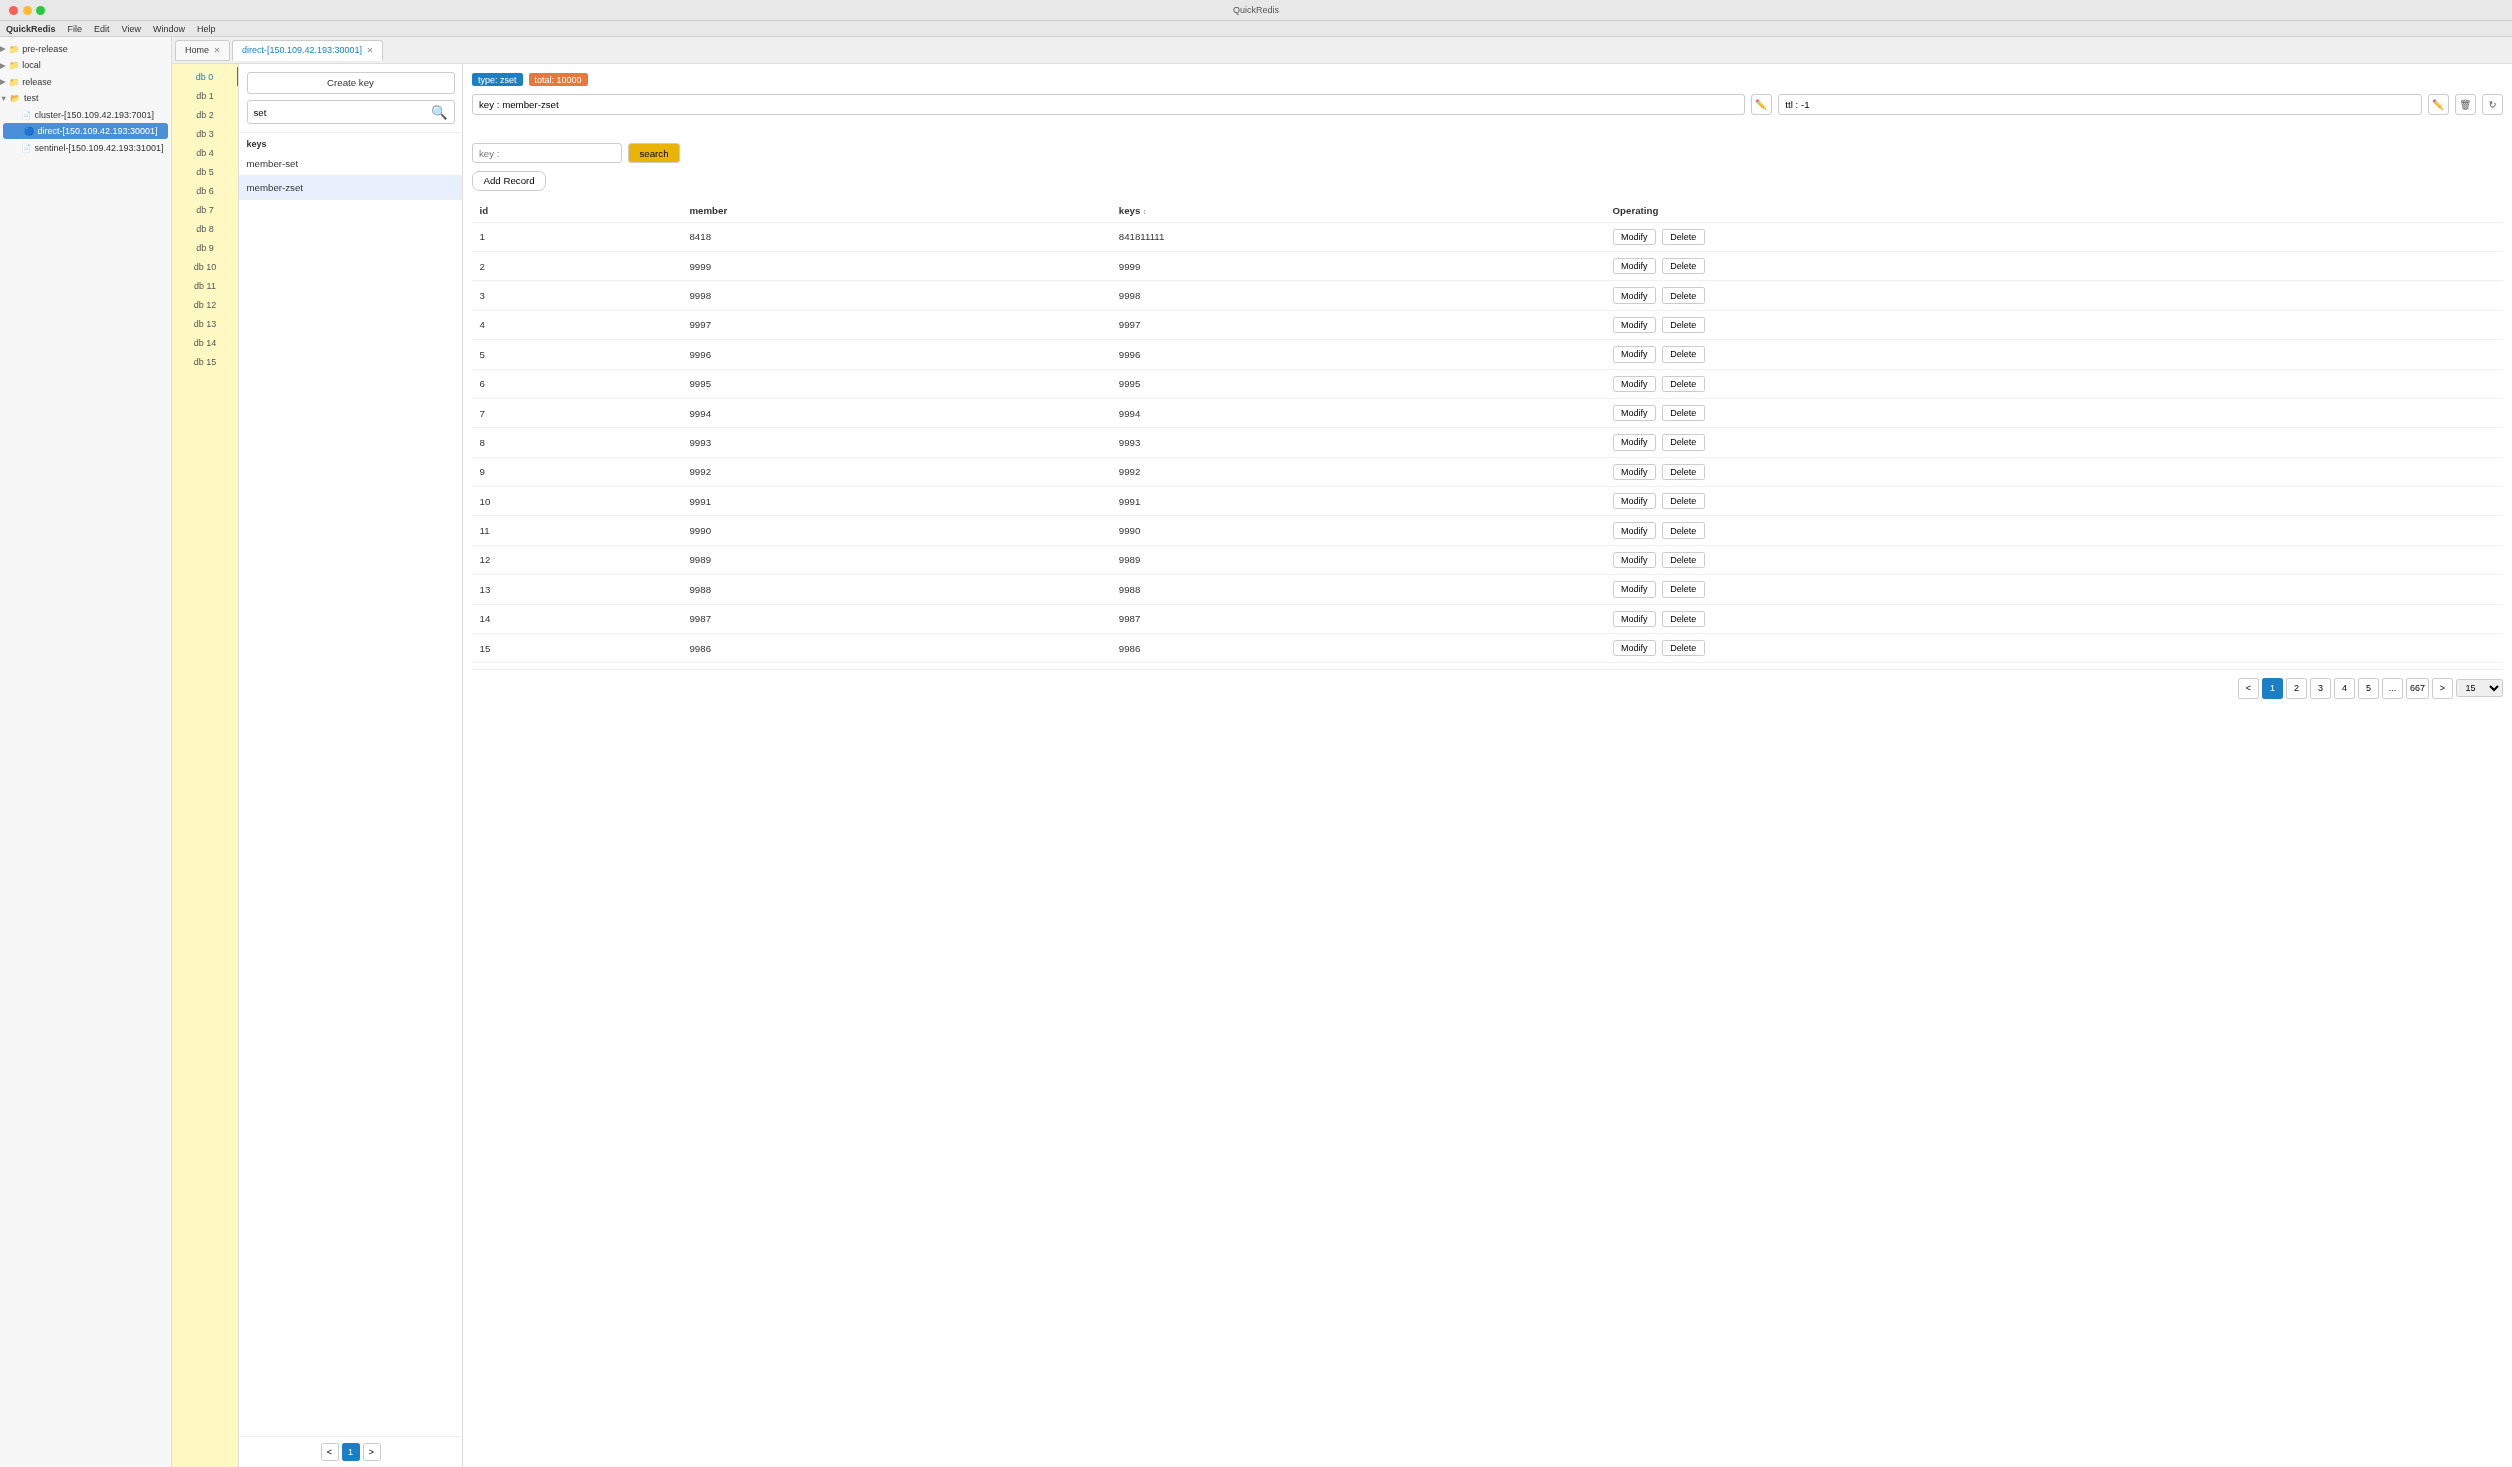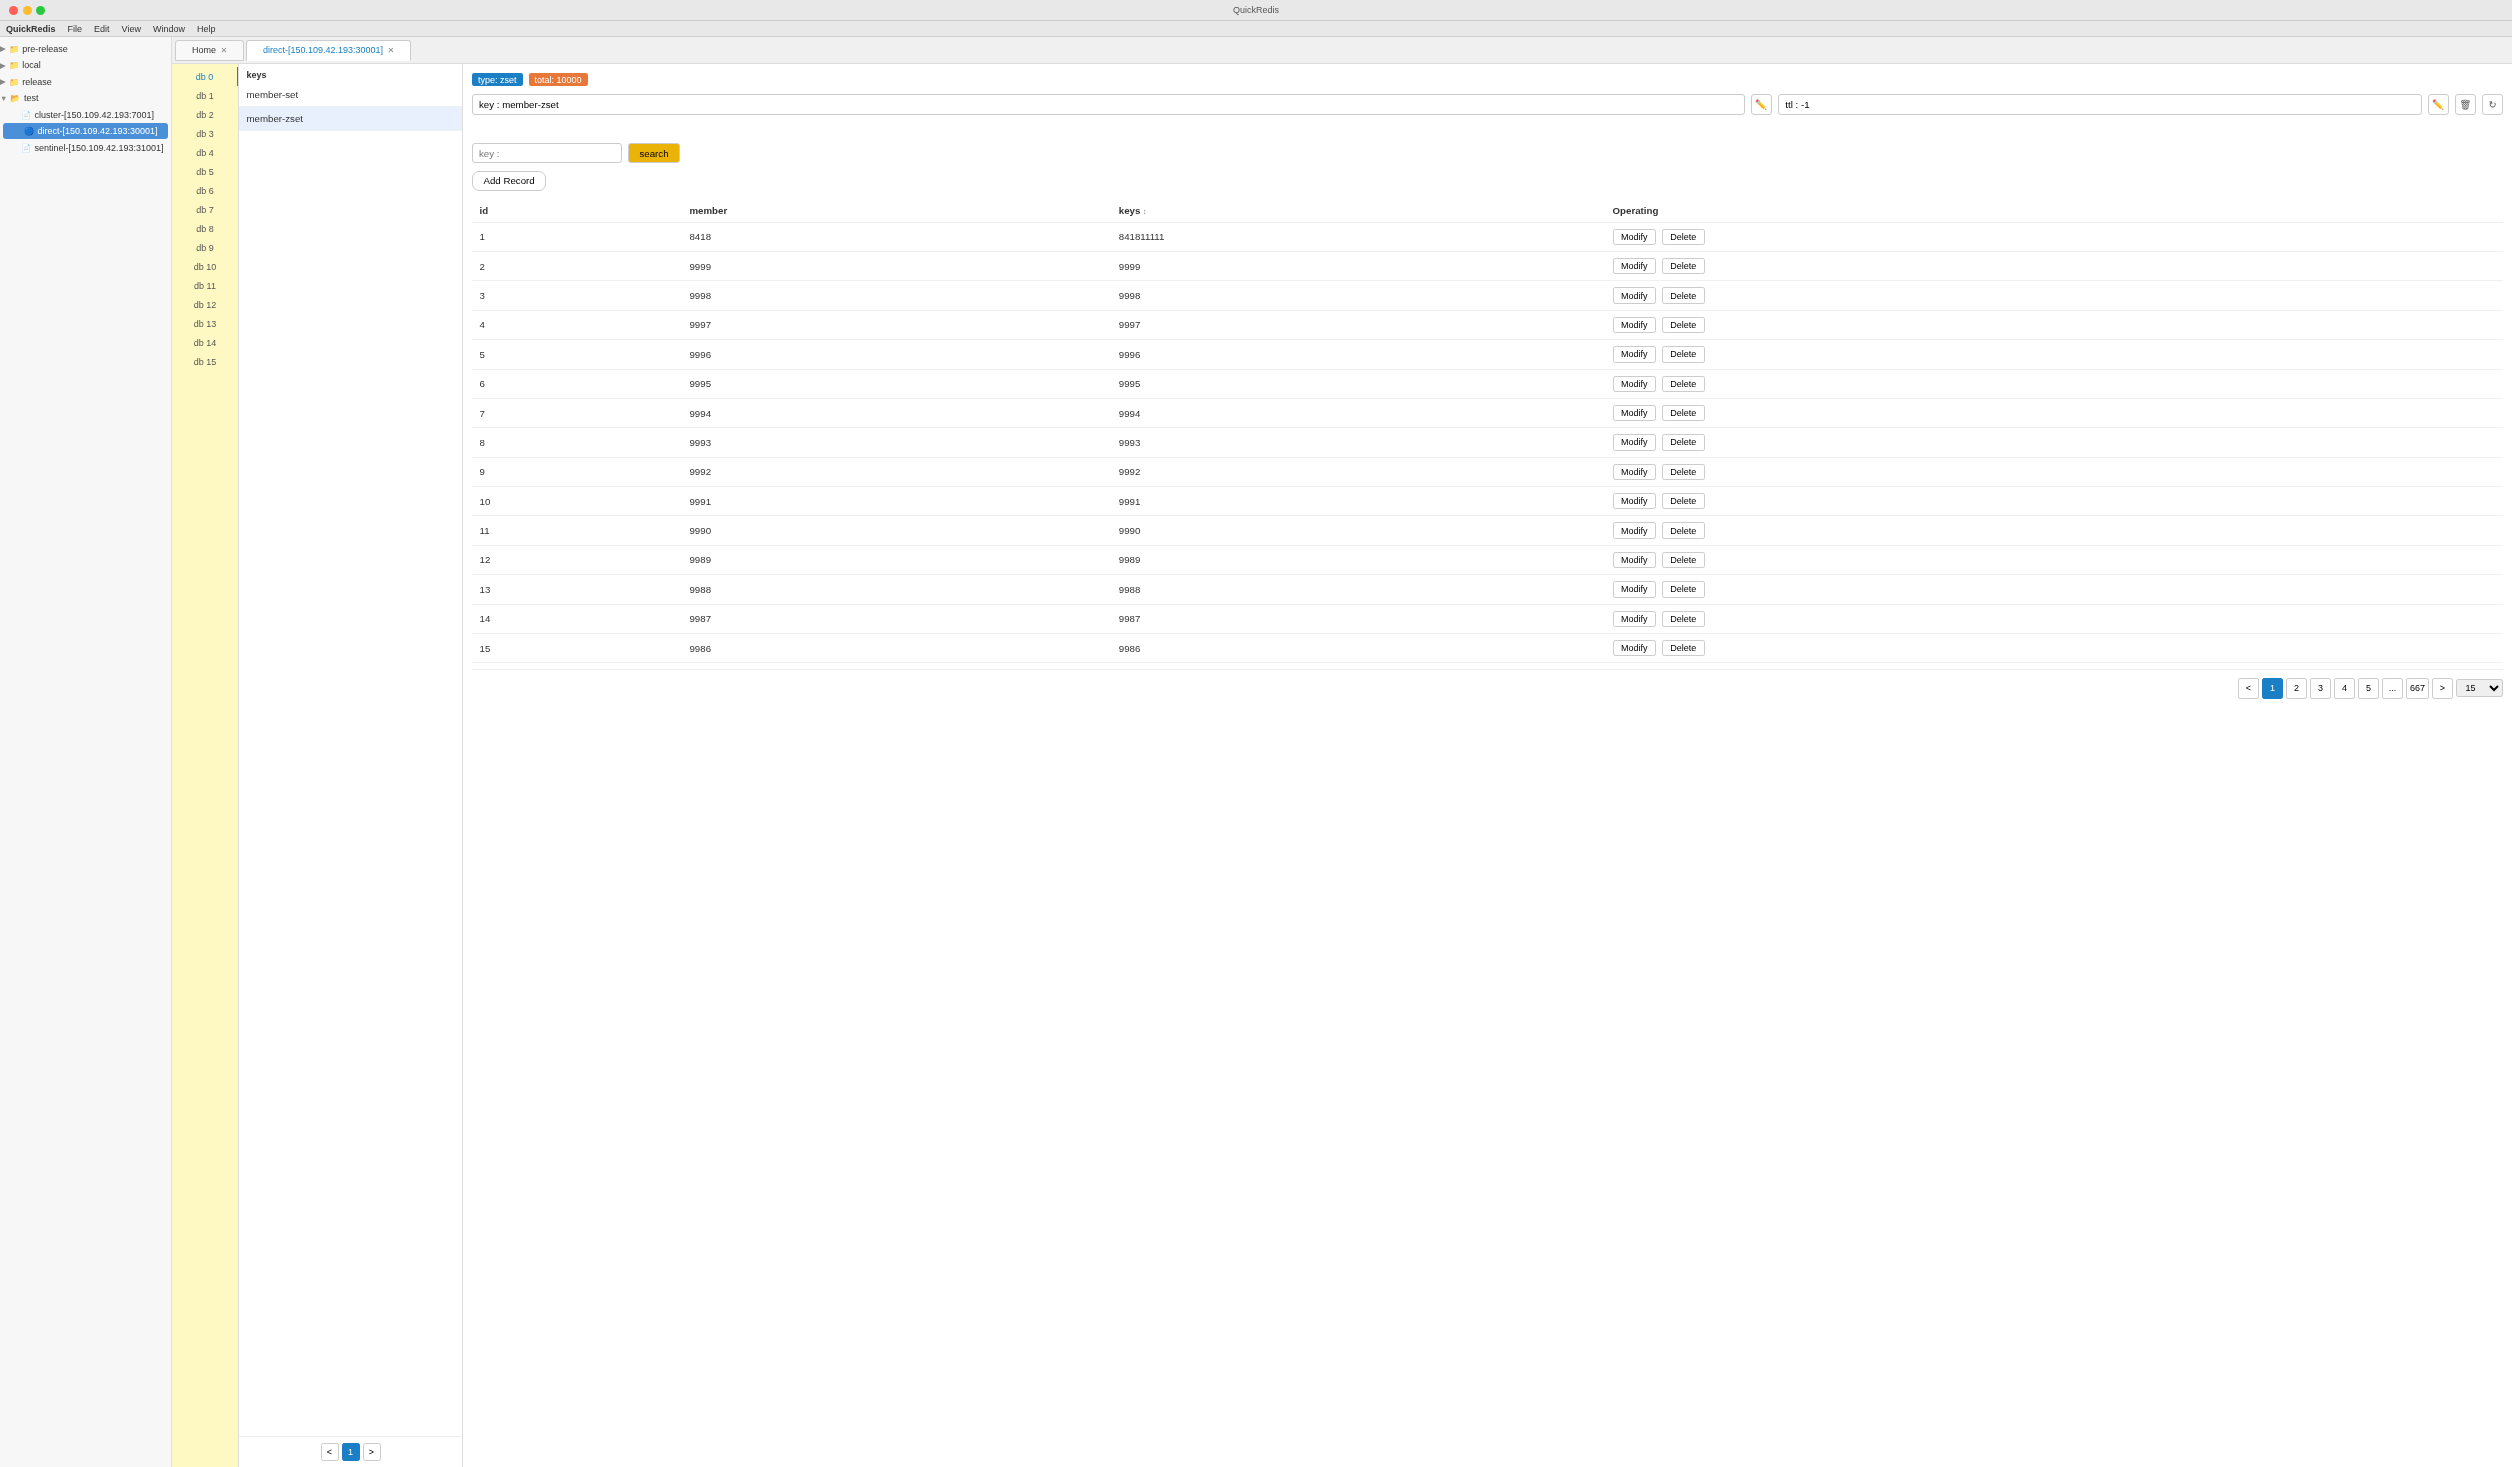--- a/index.html
+++ b/index.html
@@ -26,21 +26,21 @@
     .sidebar { width: 172px; background: #f7f7f7; border-right: 0.7px solid #ddd; display: flex; flex-direction: column; overflow-y: auto; padding: 3px 0; }
     .sidebar-item { display: flex; align-items: center; padding: 3px 6px; cursor: pointer; font-size: 9px; gap: 3px; }
     .sidebar-item.active { background: #4a90d9; color: white; border-radius: 3px; margin: 0 3px; }
     .sidebar-item .icon { width: 10.5px; height: 10.5px; display: inline-flex; align-items: center; justify-content: center; font-size: 8.2px; flex-shrink: 0; }
     .sidebar-group { padding-left: 0; }
     .sidebar-group-item2 { padding-left: 21px; }
     .expand-arrow { font-size: 7.5px; color: #888; }
 
     
     .tabs-bar { display: flex; align-items: center; background: #f0f0f0; border-bottom: 0.7px solid #ddd; height: 27px; padding: 0 3px; gap: 1.5px; }
-    .tab { display: flex; align-items: center; padding: 0 16px; height: 21px; border: 0.7px solid #ccc; border-radius: 3px 3px 0 0; background: #f8f8f8; font-size: 9px; cursor: pointer; gap: 4.5px; }
+    .tab { display: flex; align-items: center; padding: 0 9px; height: 21px; border: 0.7px solid #ccc; border-radius: 3px 3px 0 0; background: #f8f8f8; font-size: 9px; cursor: pointer; gap: 4.5px; }
     .tab.active { background: white; border-bottom-color: white; color: #1a7fc4; }
     .tab-close { font-size: 8.2px; color: #888; cursor: pointer; }
 
     
     .content-area { display: flex; flex: 1; overflow: hidden; }
 
     
     .db-panel { width: 67px; background: #fef9c3; border-right: 0.7px solid #ddd; overflow-y: auto; padding: 3px 0; display: flex; flex-direction: column; align-items: center; }
     .db-item { width: 100%; text-align: center; padding: 4.5px 3px; font-size: 9px; cursor: pointer; color: #555; }
     .db-item.active { color: #1a7fc4; border-right: 1.5px solid #1a7fc4; font-weight: 500; }
@@ -182,20 +182,29 @@
         <div class="db-item">db 9</div>
         <div class="db-item">db 10</div>
         <div class="db-item">db 11</div>
         <div class="db-item">db 12</div>
         <div class="db-item">db 13</div>
         <div class="db-item">db 14</div>
         <div class="db-item">db 15</div>
       </div>
 
       <div class="keys-panel">
+        <div class="keys-panel-top">
+          <button class="create-key-btn">Create key</button>
+          <div class="search-row">
+            <input class="search-input" type="text" value="set" placeholder="set" style="">
+            <button class="search-icon-btn">
+              <span>🔍</span>
+            </button>
+          </div>
+        </div>
         <div class="keys-label">keys</div>
         <div class="keys-list">
           <div class="key-item">member-set</div>
           <div class="key-item active">member-zset</div>
         </div>
         <div class="pagination-row">
           <button class="page-btn">&lt;</button>
           <button class="page-btn active">1</button>
           <button class="page-btn">&gt;</button>
         </div>

